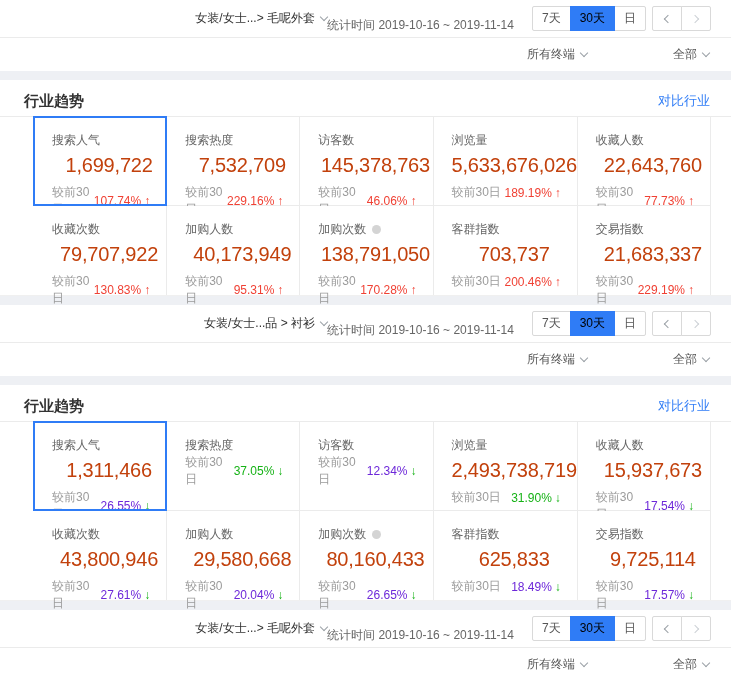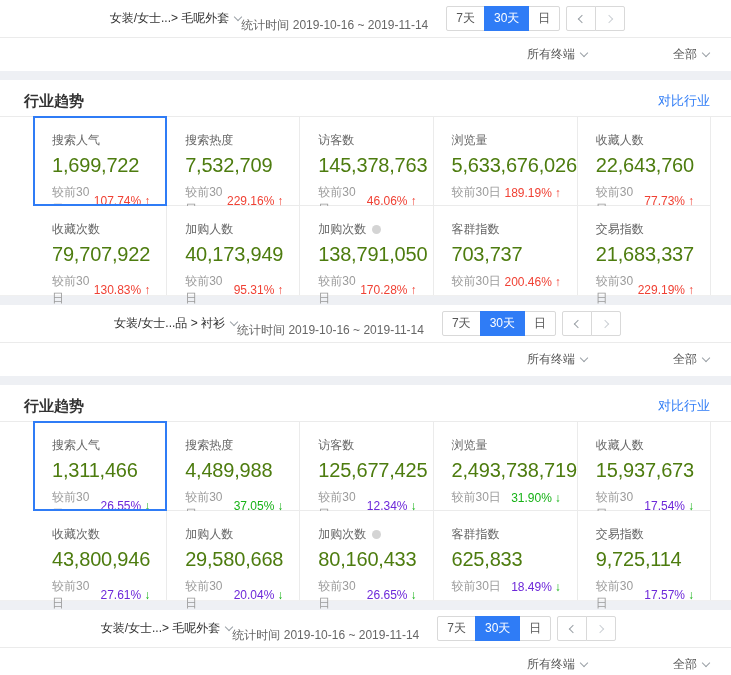--- a/index.html
+++ b/index.html
@@ -1,35 +1,35 @@
 <!DOCTYPE html>
 <html><head>
 <meta charset="utf-8">
 <style>
   * { margin:0; padding:0; box-sizing:border-box; }
   body { background:#fff; font-family:"Liberation Sans","DejaVu Sans",sans-serif; }
   .page { width:731px; height:675px; overflow:hidden; background:#fff; }
 
   
-  .topbar { height:38px; display:flex; align-items:center; justify-content:center;
+  .topbar { height:38px; display:flex; align-items:center; justify-content:flex-end;
             padding:0 20px 0 24px; border-bottom:1px solid #ebebeb; background:#fff; }
   .block.flush .topbar { padding-left:6px; }
   .breadcrumb { font-size:12px; color:#333; cursor:pointer; white-space:nowrap; }
   .caret { display:inline-block; width:6px; height:6px; border-right:1px solid #9aa0a6;
            border-bottom:1px solid #9aa0a6; transform:rotate(45deg); margin-left:6px; vertical-align:2px; }
   .time-controls { display:flex; align-items:center; }
   .stat-time { font-size:12px; color:#666; margin-right:18px; white-space:nowrap;margin-top:13px; }
   .btn-group { display:flex; }
   .btn { height:25px; min-width:30px; padding:0 9px; background:#fff; border:1px solid #d9d9d9;
          color:#555; font-size:12px; cursor:pointer; display:flex; align-items:center; justify-content:center;
          font-family:inherit; }
   .btn + .btn { margin-left:-1px; }
   .btn-group .btn:first-child { border-radius:2px 0 0 2px; }
   .btn-group .btn:last-child { border-radius:0 2px 2px 0; }
-  .btn.primary { background:#2f7cf6; border-color:#2f7cf6; color:#ffffff; position:relative; z-index:1; }
+  .btn.primary { background:#2f7cf6; border-color:#2f7cf6; color:#000000; position:relative; z-index:1; }
   .btn-group.pager { margin-left:6px; }
   .btn.pgbtn { width:26px; padding:0; }
   .chev { display:inline-block; width:6px; height:6px; }
   .chev.left  { border-left:1px solid #9aa0a6; border-bottom:1px solid #9aa0a6; transform:rotate(45deg); margin-left:2px; }
   .chev.right { border-right:1px solid #ccd0d5; border-top:1px solid #ccd0d5; transform:rotate(45deg); margin-right:2px; }
 
   
   .filterbar { height:33px; display:flex; align-items:center; justify-content:flex-end;
                background:#fff; padding-right:22px;gap:40px; }
   .dropdown { font-size:12px; color:#555; cursor:pointer; margin-left:46px; white-space:nowrap; }
@@ -44,21 +44,21 @@
   .panel-link { font-size:13px; color:#2f7cf6; text-decoration:none; cursor:pointer; }
 
   .cards { display:grid; grid-template-columns:34px repeat(5,1fr) 20px; border-top:1px solid #ebebeb;
            border-bottom:1px solid #f0f0f0; }
   .card { position:relative; height:89px; padding:15px 0 0 18px; border-right:1px solid #ebebeb; background:#fff; }
   .card.c1{grid-column:2} .card.c2{grid-column:3} .card.c3{grid-column:4} .card.c4{grid-column:5} .card.c5{grid-column:6}
   .card.r1{grid-row:1; border-bottom:1px solid #ebebeb} .card.r2{grid-row:2}
   .card.selected::after { content:""; position:absolute; inset:-1px; border:2px solid #2f7cf6; pointer-events:none; z-index:2; }
   .card-label { font-size:12px; color:#666; display:flex; align-items:center; }
   .dot { width:9px; height:9px; border-radius:50%; background:#d4d4d4; display:inline-block; margin-left:6px; }
-  .card-value { font-size:20px; color:#4d7c0f; margin:5px 0 7px; letter-spacing:-0.2px; }
+  .card-value { font-size:20px; color:#c2410c; margin:5px 0 7px; letter-spacing:-0.2px;text-align:center; }
   .card-cmp { display:flex; align-items:center; font-size:12px; padding-right:16px; }
   .cmp-label { color:#9b9b9b; }
   .pct { margin-left:auto; }
   .pct.red { color:#f04134; } .pct.green { color:#16b216; } .pct.muted { color:#6d28d9; }
   .arrow { font-style:normal; font-weight:bold; margin-left:3px; font-size:12px; }
   .arrow.up::before { content:"↑"; color:#f04134; }
   .arrow.down::before { content:"↓"; color:#16b216; }
 </style>
 </head>
 <body>
@@ -261,32 +261,30 @@
           <div class="card-cmp">
               <span class="cmp-label">较前30日</span>
               <span class="pct muted">26.55%</span>
               <i class="arrow down"></i>
             </div>
         </div>
         <div class="card r1 c2">
           <div class="card-label">
               <span>搜索热度</span>
             </div>
-          <div class="card-value">4,489,988</div>
           <div class="card-cmp">
               <span class="cmp-label">较前30日</span>
               <span class="pct green">37.05%</span>
               <i class="arrow down"></i>
             </div>
         </div>
         <div class="card r1 c3">
           <div class="card-label">
               <span>访客数</span>
             </div>
-          <div class="card-value">125,677,425</div>
           <div class="card-cmp">
               <span class="cmp-label">较前30日</span>
               <span class="pct muted">12.34%</span>
               <i class="arrow down"></i>
             </div>
         </div>
         <div class="card r1 c4">
           <div class="card-label">
               <span>浏览量</span>
             </div>

